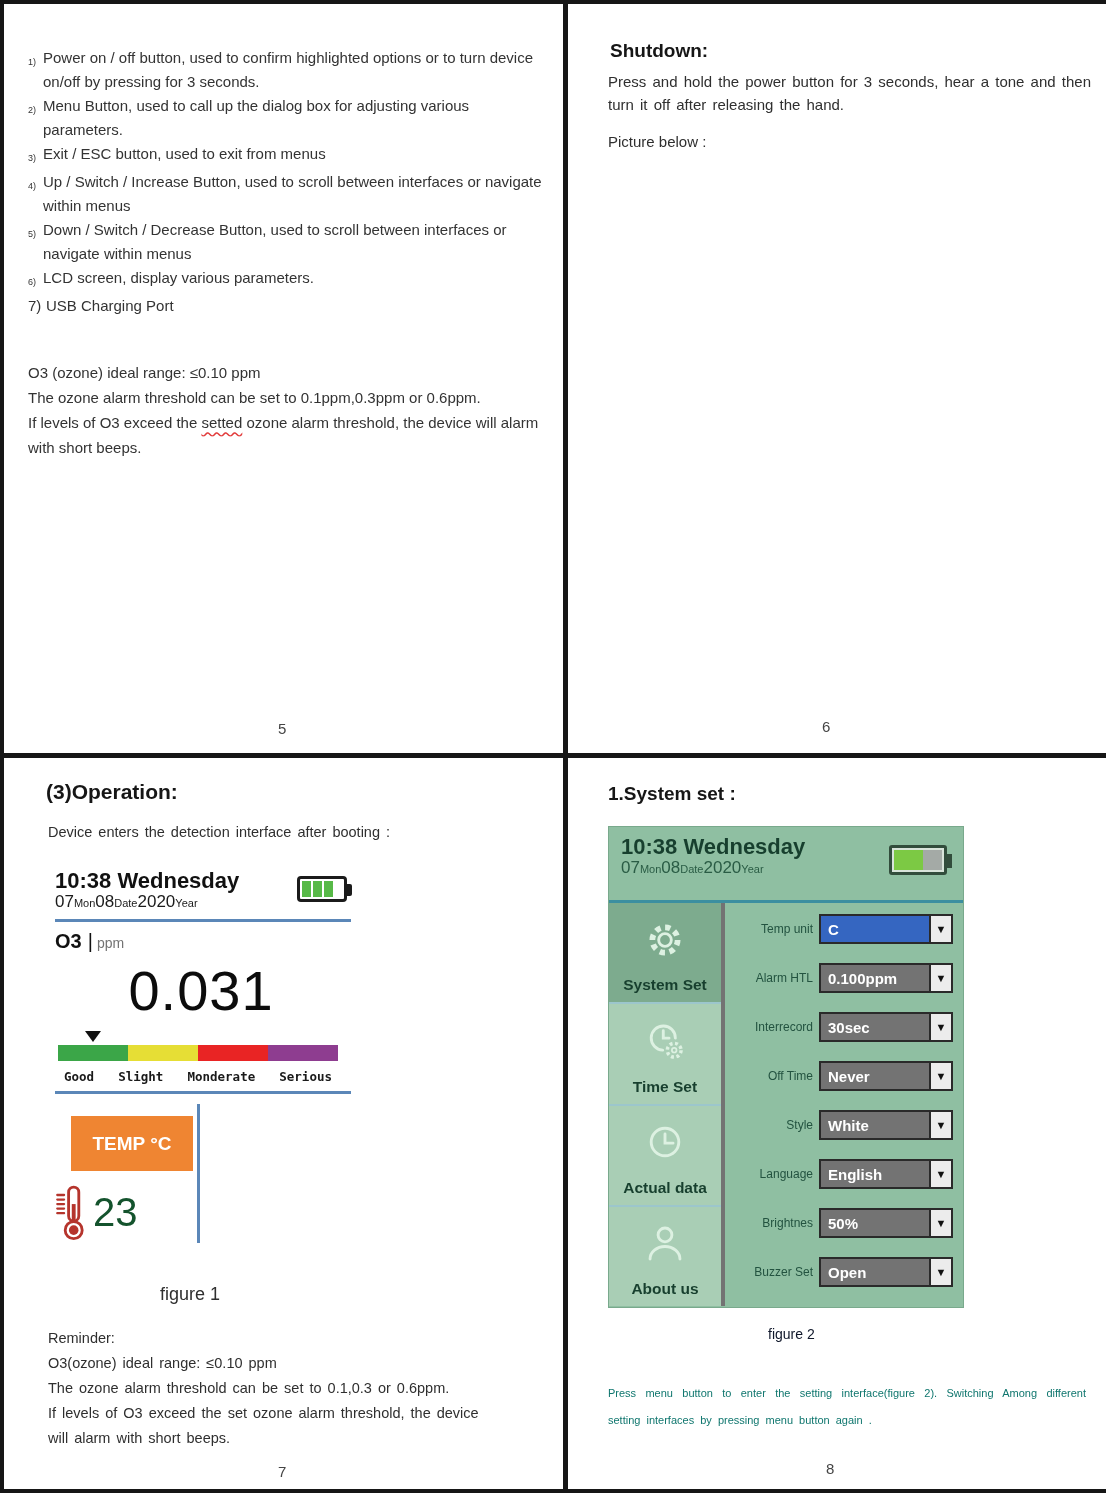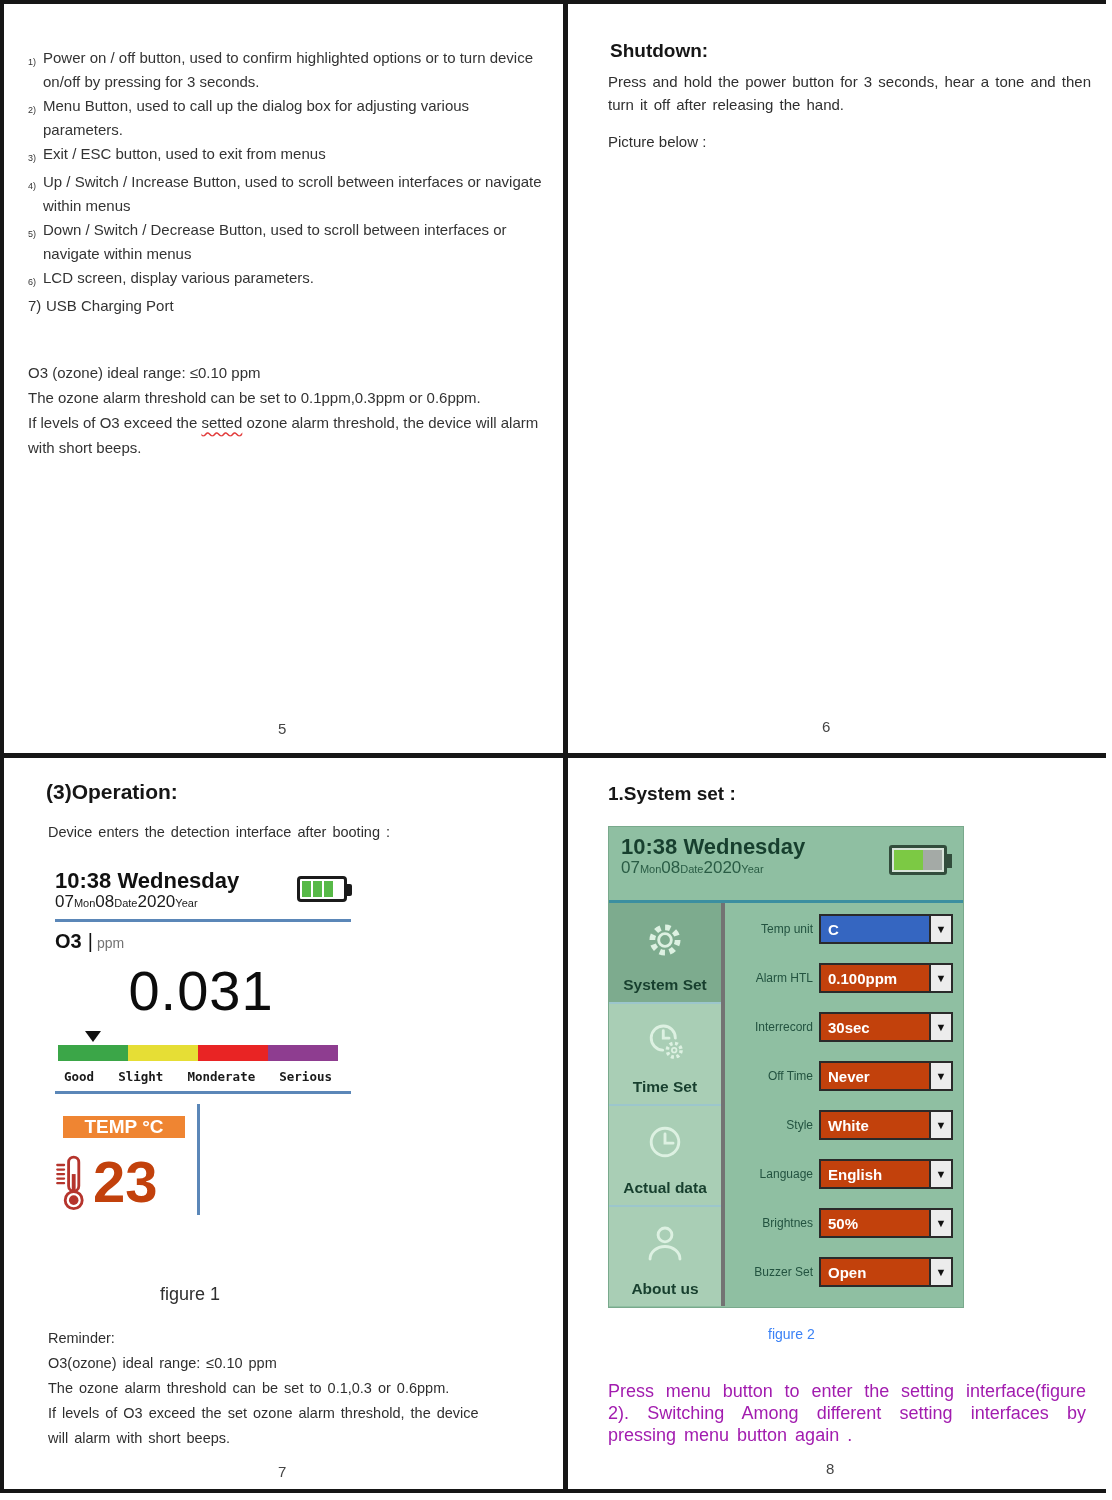--- a/index.html
+++ b/index.html
@@ -49,23 +49,23 @@
   .fig1-gasrow .unit { font-size:14px; font-weight:normal; color:#737373; }
   .fig1-reading { width:280px; margin-left:6px; text-align:center; font-size:56px; color:#0c0c0c; letter-spacing:1px; line-height:76px; }
   .fig1-pointer { width:0; height:0; margin:2px 0 3px 30px; border-left:8px solid transparent; border-right:8px solid transparent; border-top:11px solid #111; }
   .fig1-scale { display:flex; width:280px; height:16px; margin-left:3px; }
   .fig1-scale .seg { flex:1; }
   .fig1-scalelabels { display:flex; width:280px; margin:8px 0 0 3px; padding:0 6px; justify-content:space-between; font-family:"DejaVu Sans Mono", monospace; font-size:12.5px; font-weight:bold; color:#1a1a1a; }
   .fig1-cols { position:relative; display:flex; margin-top:10px; }
   .fig1-vdiv { position:absolute; left:142px; top:0; bottom:0; width:3px; background:#5b87b8; }
   .fig1-col { width:142px; padding-top:12px; }
   .fig1-col.right { width:154px; padding-left:14px; }
-  .chipbox { width:122px; height:22px; background:#ef8532; color:#fff; font-size:19px; font-weight:bold; display:flex; align-items:center; justify-content:center; margin-left:8px; }
+  .chipbox { width:122px; height:55px; background:#ef8532; color:#fff; font-size:19px; font-weight:bold; display:flex; align-items:center; justify-content:center; margin-left:16px; }
   .fig1-valrow { display:flex; align-items:center; margin-top:10px; }
-  .fig1-val { font-size:58px; font-weight:bold; color:#c2410c; margin-left:4px; }
+  .fig1-val { font-size:40px; font-weight:normal; color:#14532d; margin-left:4px; }
   .fig1-caption { position:absolute; left:160px; top:1284px; font-size:18px; color:#2f2f2f; }
 
   .p7-reminder { position:absolute; left:48px; top:1326px; width:452px; font-size:14.5px; line-height:25px; color:#2f2f2f; word-spacing:2px; }
 
   
   .p8-heading { position:absolute; left:608px; top:783px; font-size:19px; font-weight:bold; color:#161616; }
   .fig2 { position:absolute; left:608px; top:826px; width:356px; height:482px; background:#8fbfa2; border:1px solid #79a98c; }
   .fig2-header { position:relative; height:73px; padding:7px 12px 0 12px; }
   .fig2-time { font-size:22px; font-weight:bold; color:#173f2e; }
   .fig2-date { font-size:17px; color:#2a5c45; margin-top:-2px; }
@@ -79,25 +79,25 @@
   .fig2-sidebar { width:116px; border-right:4px solid #737373; display:flex; flex-direction:column; }
   .fig2-cell { flex:1; background:#a9ceb5; border-bottom:2px solid #9cc6cc; display:flex; flex-direction:column; align-items:center; justify-content:flex-end; padding-bottom:8px; }
   .fig2-cell:last-child { border-bottom:none; }
   .fig2-cell.active { background:#7dab8e; }
   .fig2-cell .icon { flex:1; display:flex; align-items:center; justify-content:center; }
   .fig2-cell .lbl { font-size:15.5px; font-weight:bold; color:#173f2e; }
   .fig2-main { flex:1; padding:11px 10px 0 6px; }
   .fig2-row { display:flex; align-items:center; height:30px; margin-bottom:19px; }
   .fig2-row .lbl { flex:1; text-align:right; padding-right:6px; font-size:12px; font-weight:normal; color:#235340; }
   .dd { display:flex; width:134px; height:30px; }
-  .dd .val { flex:1; background:#c2410c; border:2px solid #2a2a2a; border-right:none; color:#fff; font-size:15px; font-weight:bold; display:flex; align-items:center; padding-left:7px; overflow:hidden; white-space:nowrap; }
+  .dd .val { flex:1; background:#737373; border:2px solid #2a2a2a; border-right:none; color:#fff; font-size:15px; font-weight:bold; display:flex; align-items:center; padding-left:7px; overflow:hidden; white-space:nowrap; }
   .dd.hl .val { background:#3566c1; }
   .dd .arrow { width:24px; background:#ececec; border:2px solid #2a2a2a; display:flex; align-items:center; justify-content:center; font-size:11px; color:#111; }
-  .fig2-caption { position:absolute; left:768px; top:1326px; font-size:14px; color:#3b82f6; }
-  .p8-body { position:absolute; left:608px; top:1380px; width:478px; font-size:18px; line-height:22px; color:#a21caf; text-align:justify; word-spacing:3px; }
+  .fig2-caption { position:absolute; left:768px; top:1326px; font-size:14px; color:#0f172a; }
+  .p8-body { position:absolute; left:608px; top:1380px; width:478px; font-size:11px; line-height:27px; color:#0f766e; text-align:justify; word-spacing:3px; }
 </style>
 </head>
 <body>
 
 <div id="page">
   <div class="frame"></div>
   <div class="vline"></div>
   <div class="hline"></div>
 
   <div class="p5-list">

